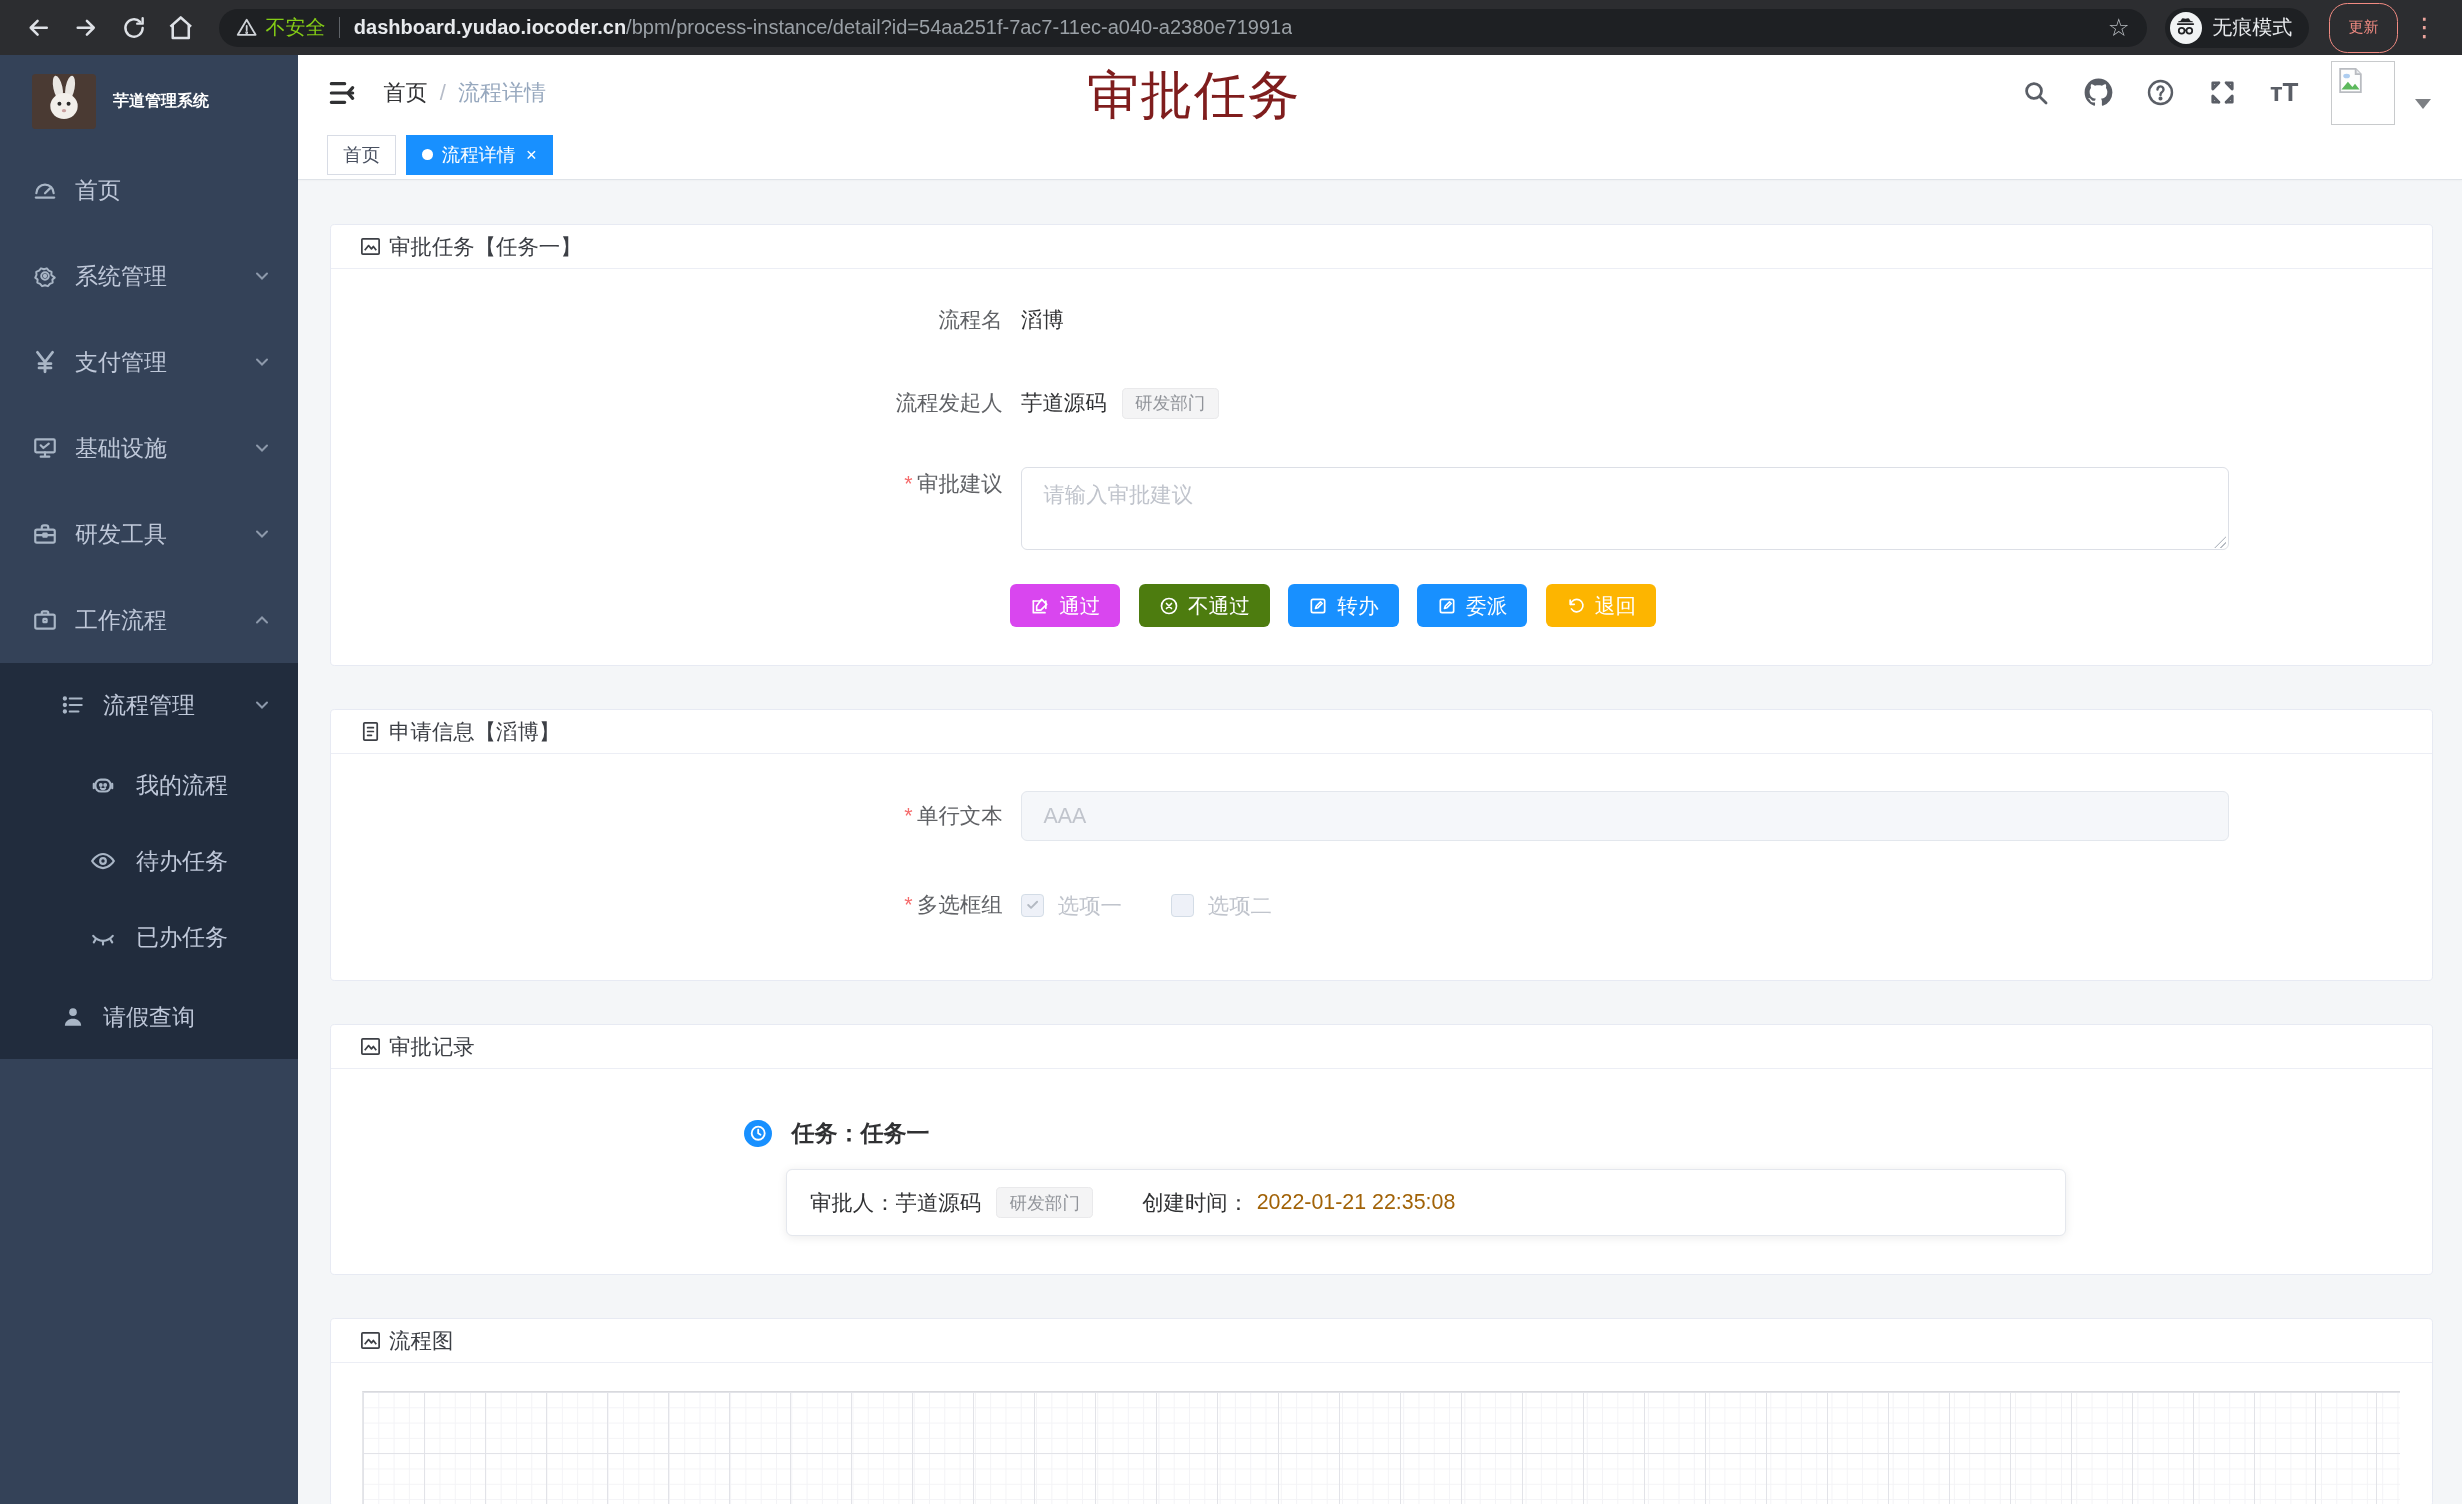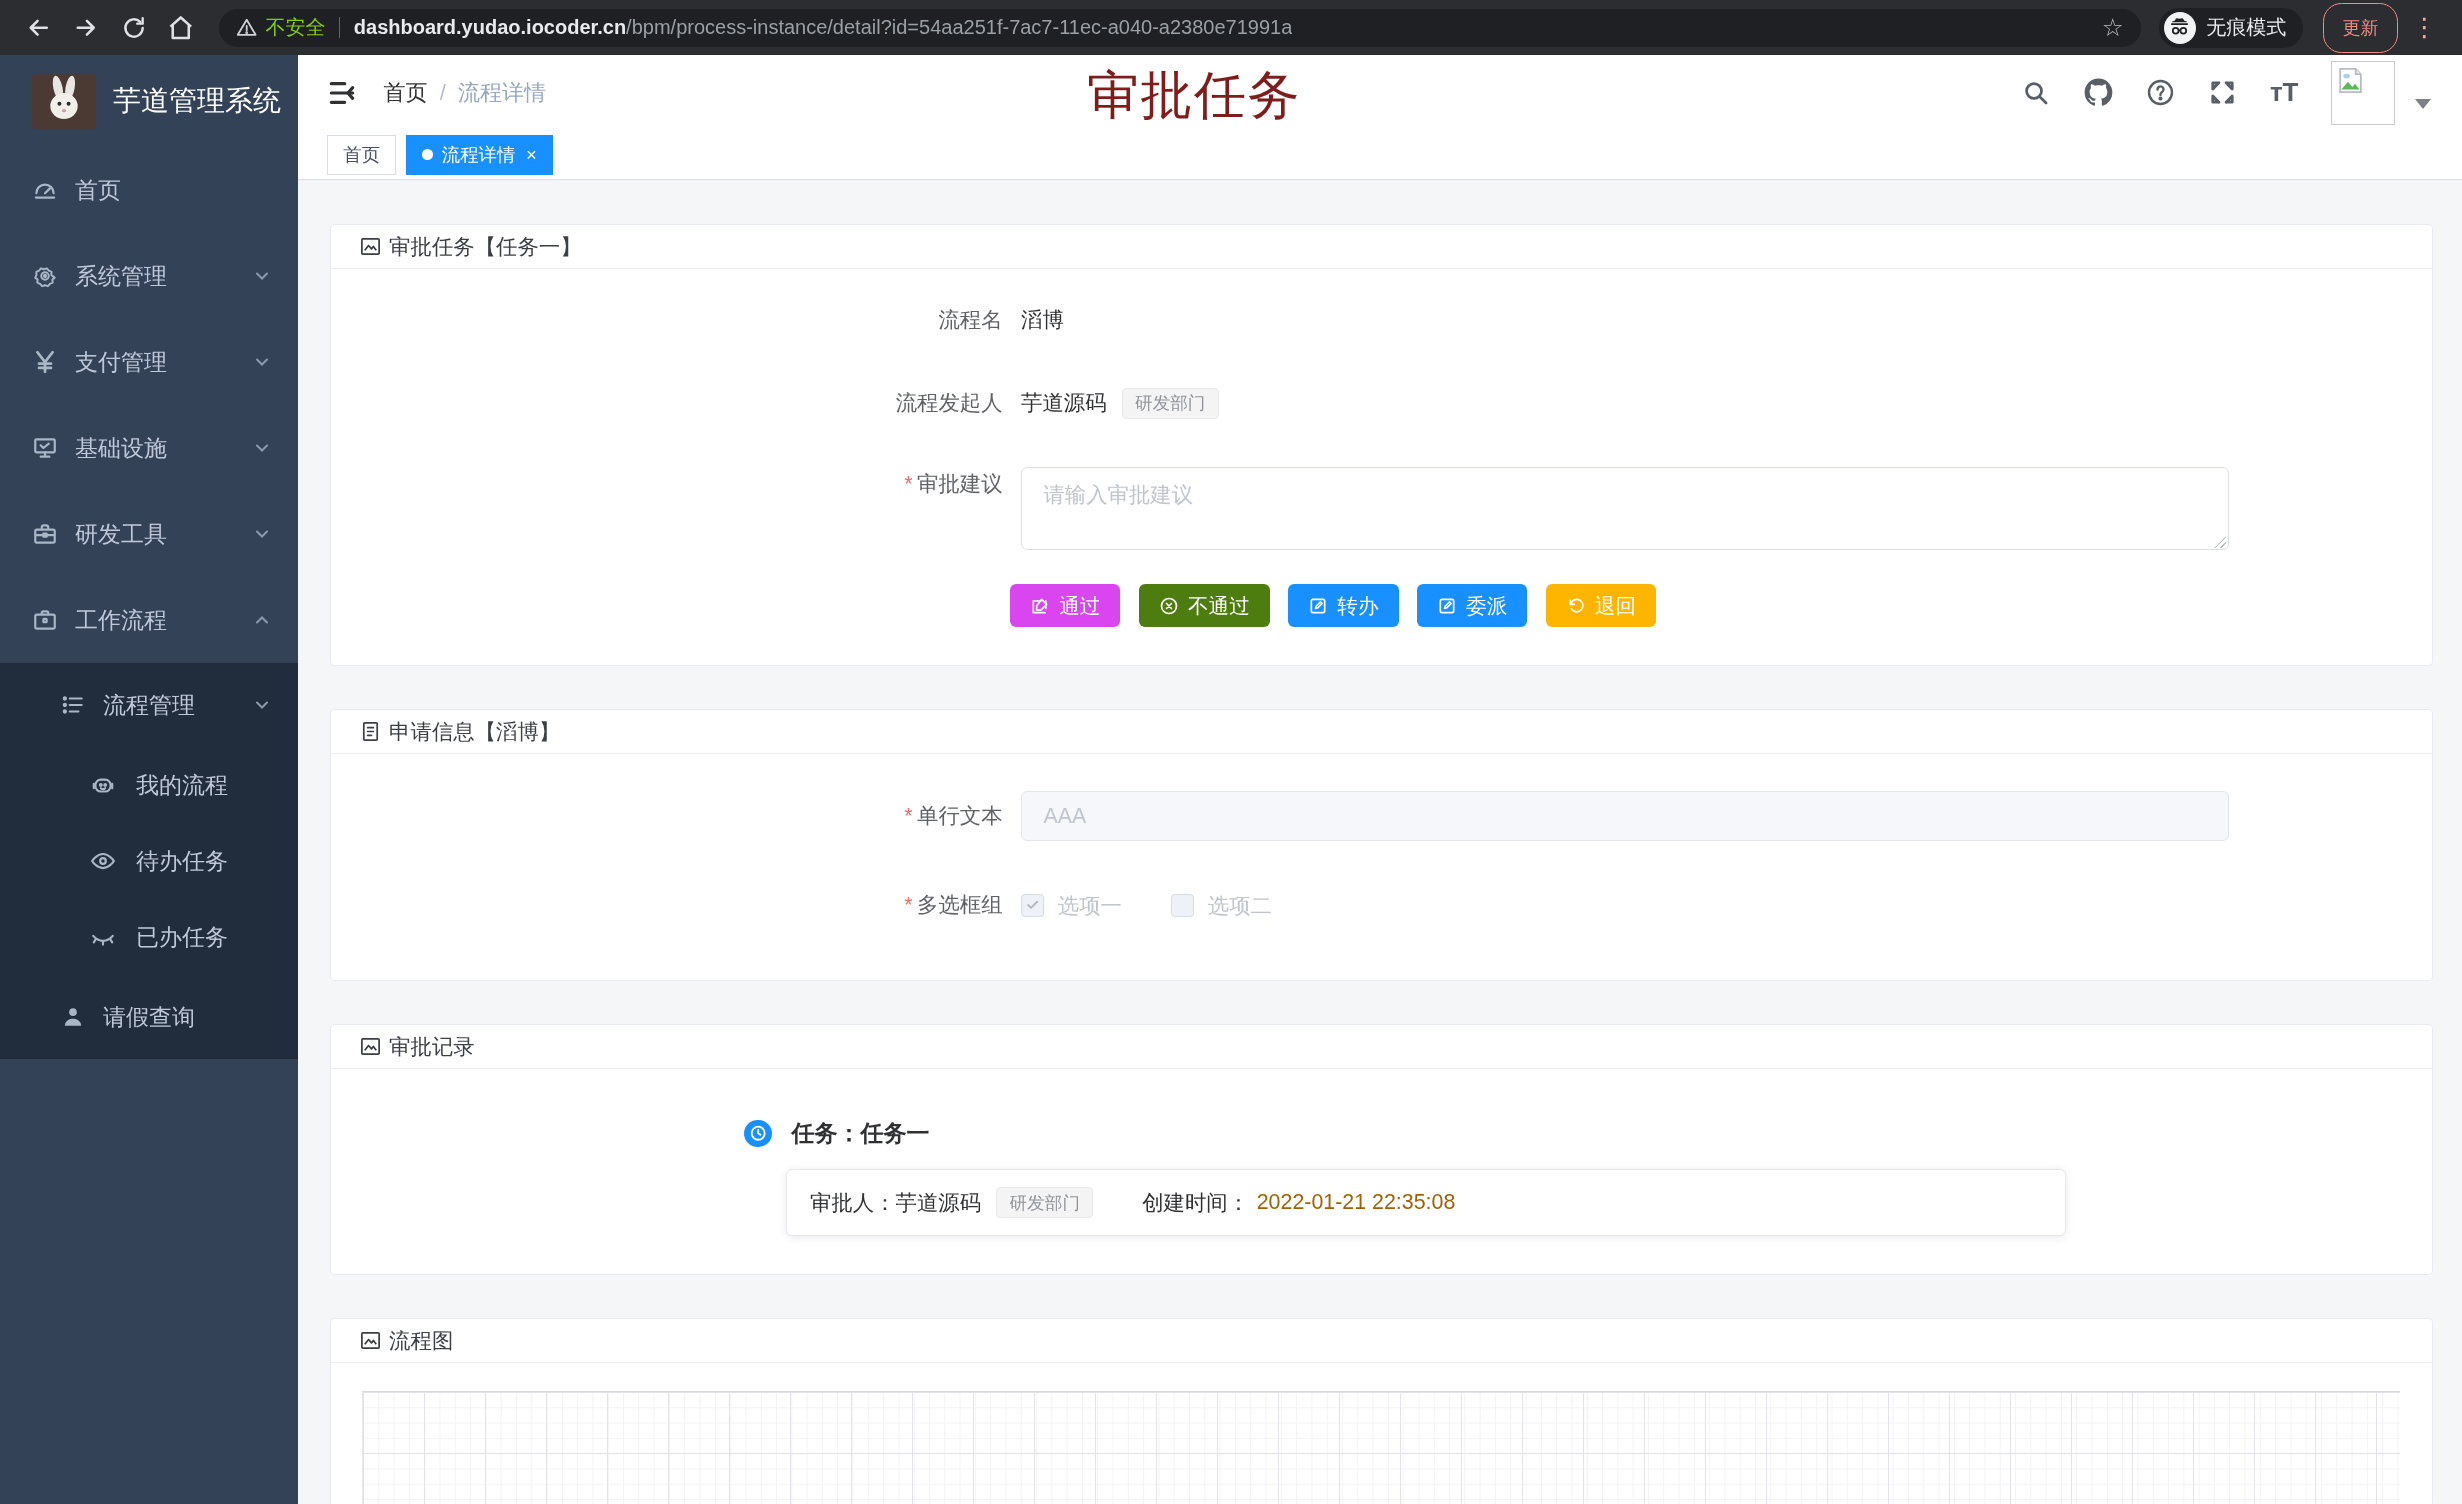--- a/index.html
+++ b/index.html
@@ -12,31 +12,31 @@
   .omnibox { flex:1; height:38px; margin-left:10.7px; background:#1e2023; border-radius:19px; display:flex; align-items:center; padding:0 17px; min-width:0; }
   .omni-sec { display:flex; align-items:center; gap:7.6px; color:#84cc16; font-size:20px; }
   .omni-sep { width:0.8px; height:21.4px; background:#5f6368; margin:0 13.8px; }
   .url { font-size:20px; white-space:nowrap; overflow:hidden; }
   .url .domain { color:#e8eaed; font-weight:700; }
   .url .path { color:#9aa0a6; }
   .omni-star { margin-left:auto; color:#b9bdc2; font-size:24.5px; }
   .incog { height:40px; background:#1e2023; border-radius:20px; display:flex; align-items:center; gap:10.7px; padding:0 17px 0 4.6px; margin-left:10.7px; }
   .incog-circle { width:32px; height:32px; border-radius:50%; background:#f1f3f4; display:flex; align-items:center; justify-content:center; }
   .incog-label { color:#e8eaed; font-size:20px; }
-  .update-btn { height:50px; border:1.5px solid #f28b82; color:#f28b82; border-radius:18.4px; padding:0 18.4px; display:flex; align-items:center; font-size:18px; margin-left:12.2px; background:transparent; }
+  .update-btn { height:50px; border:1.5px solid #f28b82; color:#f28b82; border-radius:18.4px; padding:0 18.4px; display:flex; align-items:center; font-size:15px; margin-left:12.2px; background:transparent; }
   .chrome-menu { color:#eca49c; font-size:26px; padding:0 6.1px; letter-spacing:0; }
 
   
   .app { display:flex; height:1450px; }
 
   
   .sidebar { width:298px; background:#344258; color:#bfc8d9; flex:0 0 auto; display:flex; flex-direction:column; }
   .logo-row { height:92px; display:flex; align-items:center; padding-left:32px; gap:17px; }
   .logo-img { width:64px; height:55px; border-radius:3.1px; flex:0 0 auto; }
-  .logo-title { color:#ffffff; font-size:28px; font-weight:400; white-space:nowrap; }
+  .logo-title { color:#ffffff; font-size:16px; font-weight:700; white-space:nowrap; }
   .menu-item { height:86px; display:flex; align-items:center; padding-left:32px; font-size:23px; position:relative; cursor:pointer; }
   .menu-item .mi-ico { width:26px; height:26px; margin-right:17px; color:#a9b6c6; flex:0 0 auto; }
   .menu-item .chev { position:absolute; right:26px; width:20px; height:20px; color:#8d99ab; }
   .submenu { background:#212c3d; }
   .submenu .menu-item { height:84px; padding-left:60px; }
   .submenu .menu-item.level3 { height:76px; padding-left:90px; }
   .submenu .menu-item.level3 .mi-ico { margin-right:20px; }
 
   
   .main { flex:1; display:flex; flex-direction:column; position:relative; min-width:0; background:#f4f6f8; }

